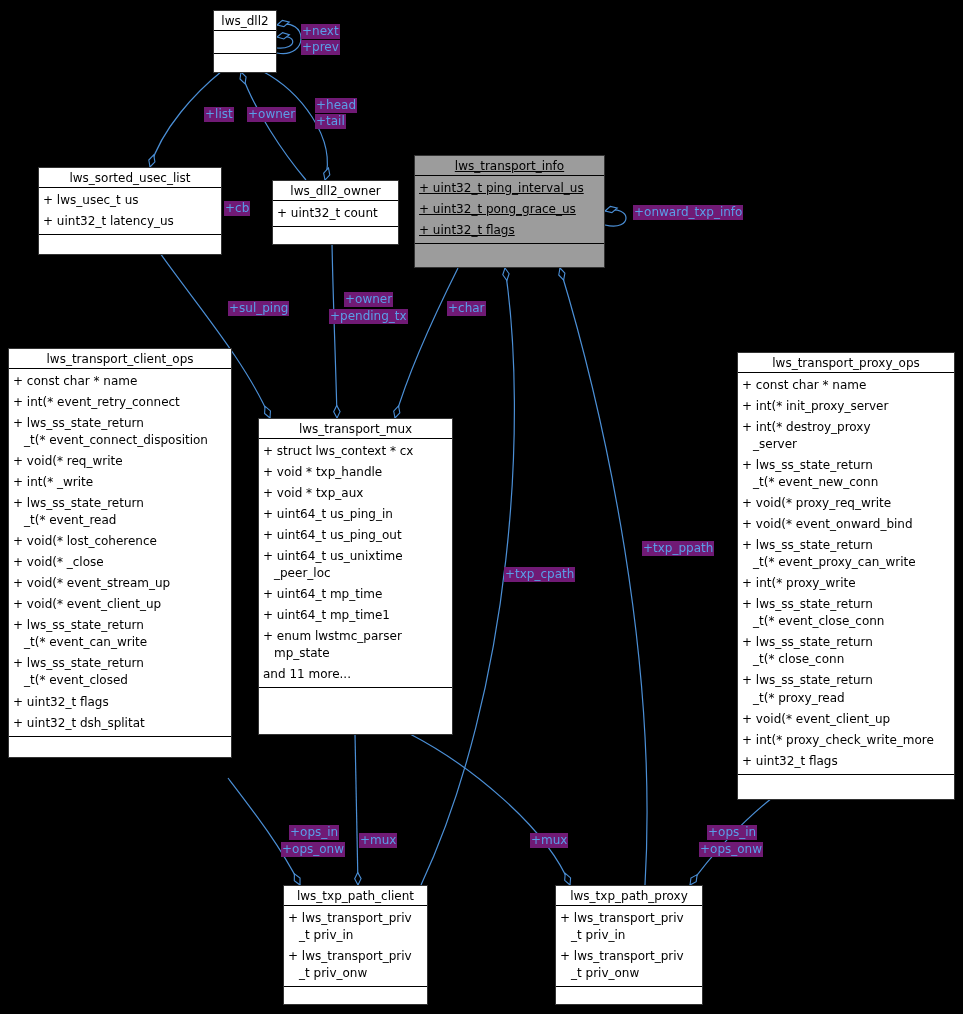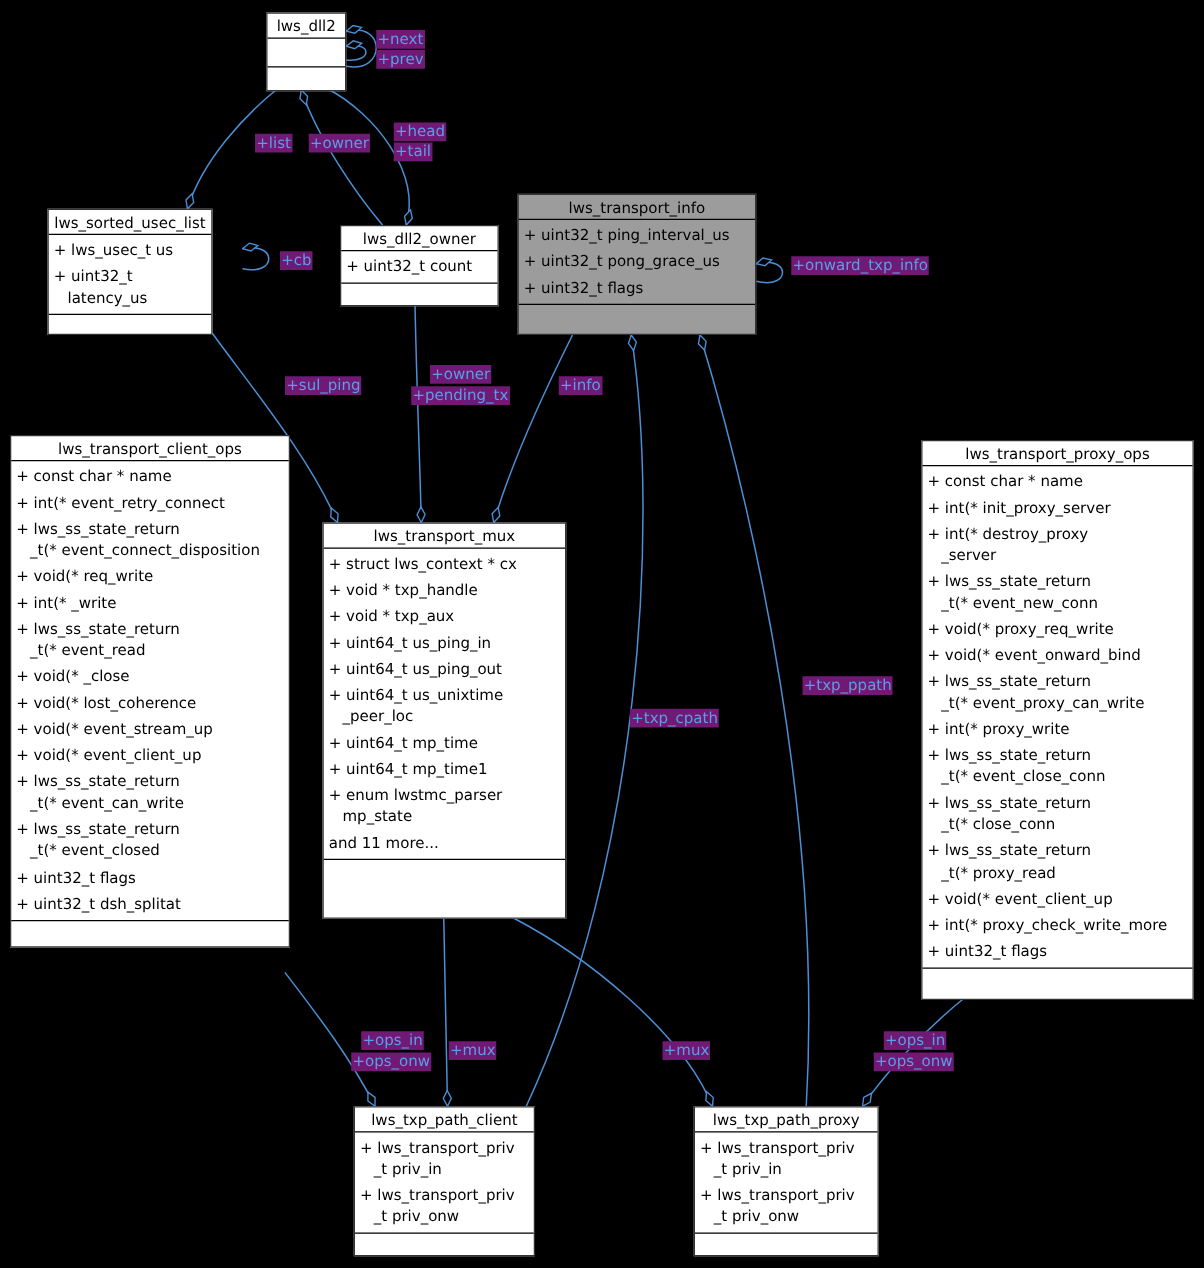--- a/index.html
+++ b/index.html
@@ -4,21 +4,21 @@
 <title></title>
 <style>
   html,body{margin:0;padding:0;background:#000;}
   .stage{position:relative;width:963px;height:1014px;background:var(--background,#000);
          font-family:"DejaVu Sans", sans-serif;font-size:12px;overflow:hidden;}
   .stage svg{position:absolute;left:0;top:0;}
   .edge{fill:none;stroke:var(--edge_color,#4b8fd6);stroke-width:1.2px;}
   .dia-shape{fill:#000;stroke:var(--edge_color,#4b8fd6);stroke-width:1.1px;}
   .uml-box{position:absolute;box-sizing:border-box;background:var(--node_fill,#fff);
            border:1px solid #333;color:#000;display:flex;flex-direction:column;}
-  .uml-box.highlight{background:var(--highlight_fill,#9c9c9c);}
+  .uml-box.highlight{background:var(--highlight_fill,#9c9c9c);text-decoration:underline;}
   .uml-title{text-align:center;padding:3px 4px 2px;border-bottom:1px solid #000;white-space:nowrap;}
   .uml-fields{padding:2px 0;min-height:14px;}
   .uml-fields:empty{flex:1;}
   .field{padding:2px 2px 2px 15px;text-indent:-11px;white-space:pre-line;line-height:1.42;}
   .uml-empty{border-top:1px solid #000;min-height:15px;flex:1;}
   .elabel{position:absolute;color:var(--label_color,#5b9ee8);background:#701a75;
           padding:0 1px;white-space:nowrap;line-height:1.25;text-align:center;}
 </style>
 </head>
 <body>
@@ -49,21 +49,21 @@
     <path class="edge" marker-start="url(#dia)" d="M 570 885 C 546 826, 468 764, 410 734"></path>
     <path class="edge" marker-start="url(#dia)" d="M 690 885 C 710 856, 742 822, 772 798"></path>
   </svg>
 
   <div class="uml-box" style="left:213px;top:10px;width:64px;min-height:63px">
     <div class="uml-title">lws_dll2</div>
     <div class="uml-fields"></div>
     <div class="uml-empty"></div>
   </div>
 
-  <div class="uml-box" style="left:38px;top:167px;width:132px;min-height:88px">
+  <div class="uml-box" style="left:38px;top:167px;width:184px;min-height:88px">
     <div class="uml-title">lws_sorted_usec_list</div>
     <div class="uml-fields">
         <div class="field">+ lws_usec_t us</div>
         <div class="field">+ uint32_t latency_us</div>
       </div>
     <div class="uml-empty"></div>
   </div>
 
   <div class="uml-box" style="left:272px;top:180px;width:127px;min-height:65px">
     <div class="uml-title">lws_dll2_owner</div>
@@ -87,22 +87,22 @@
     <div class="uml-title">lws_transport_client_ops</div>
     <div class="uml-fields">
         <div class="field">+ const char * name</div>
         <div class="field">+ int(* event_retry_connect</div>
         <div class="field">+ lws_ss_state_return
 _t(* event_connect_disposition</div>
         <div class="field">+ void(* req_write</div>
         <div class="field">+ int(* _write</div>
         <div class="field">+ lws_ss_state_return
 _t(* event_read</div>
+        <div class="field">+ void(* lost_coherence</div>
         <div class="field">+ void(* _close</div>
-        <div class="field">+ void(* lost_coherence</div>
         <div class="field">+ void(* event_stream_up</div>
         <div class="field">+ void(* event_client_up</div>
         <div class="field">+ lws_ss_state_return
 _t(* event_can_write</div>
         <div class="field">+ lws_ss_state_return
 _t(* event_closed</div>
         <div class="field">+ uint32_t flags</div>
         <div class="field">+ uint32_t dsh_splitat</div>
       </div>
     <div class="uml-empty"></div>
@@ -180,21 +180,21 @@
   <div class="elabel" style="left:301px;top:40px">+prev</div>
   <div class="elabel" style="left:204px;top:107px">+list</div>
   <div class="elabel" style="left:247px;top:107px">+owner</div>
   <div class="elabel" style="left:315px;top:98px">+head</div>
   <div class="elabel" style="left:315px;top:114px">+tail</div>
   <div class="elabel" style="left:224px;top:201px">+cb</div>
   <div class="elabel" style="left:633px;top:205px">+onward_txp_info</div>
   <div class="elabel" style="left:228px;top:301px">+sul_ping</div>
   <div class="elabel" style="left:344px;top:292px">+owner</div>
   <div class="elabel" style="left:329px;top:309px">+pending_tx</div>
-  <div class="elabel" style="left:447px;top:301px">+info</div>
+  <div class="elabel" style="left:447px;top:301px">+char</div>
   <div class="elabel" style="left:504px;top:567px">+txp_cpath</div>
   <div class="elabel" style="left:642px;top:541px">+txp_ppath</div>
   <div class="elabel" style="left:289px;top:825px">+ops_in</div>
   <div class="elabel" style="left:281px;top:842px">+ops_onw</div>
   <div class="elabel" style="left:359px;top:833px">+mux</div>
   <div class="elabel" style="left:530px;top:833px">+mux</div>
   <div class="elabel" style="left:707px;top:825px">+ops_in</div>
   <div class="elabel" style="left:699px;top:842px">+ops_onw</div>
 
 </div>

